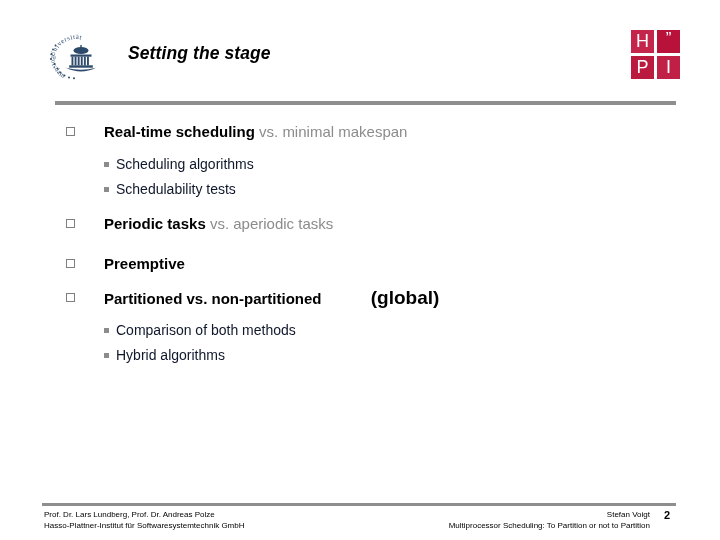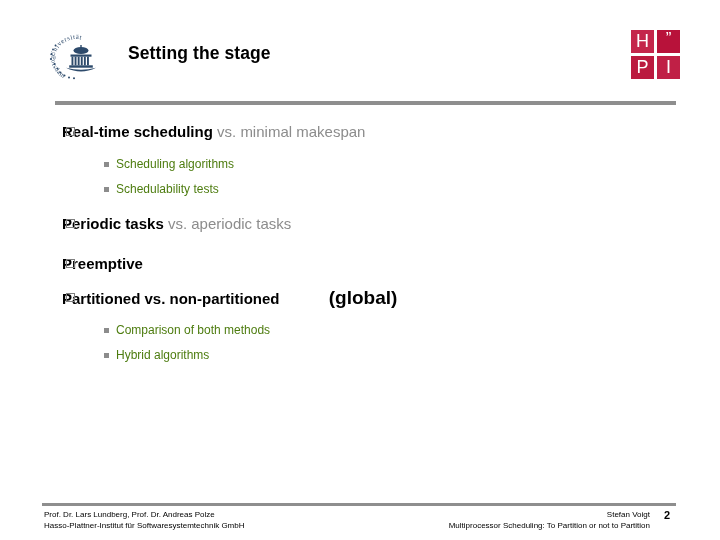--- a/index.html
+++ b/index.html
@@ -39,20 +39,21 @@
   #slide-title {
     position: absolute;
     left: 128px;
     top: 43px;
     width: 480px;
     font-size: 17.5px;
     font-weight: bold;
     color: #000000;
     letter-spacing: 0.1px;
     white-space: nowrap;
+    font-style: italic;
   }
   #hpi-logo {
     position: absolute;
     left: 631px;
     top: 30px;
     width: 50px;
     height: 50px;
   }
   .hpi-cell {
     position: absolute;
@@ -86,21 +87,21 @@
 
   
   #content {
     position: absolute;
     left: 0;
     top: 118px;
     width: 720px;
   }
   .lvl1 {
     position: relative;
-    padding-left: 62px;
+    padding-left: 104px;
     height: 28px;
     line-height: 28px;
     font-size: 15px;
     color: #000000;
     white-space: nowrap;
   }
   .lvl1 .bul {
     position: absolute;
     left: 66px;
     top: 9px;
@@ -121,22 +122,22 @@
   .lvl1 .small {
     font-size: 19px;
     margin-left: 44px;
   }
 
   .lvl2 {
     position: relative;
     padding-left: 116px;
     height: 25px;
     line-height: 25px;
-    font-size: 12px;
-    color: #4d7c0f;
+    font-size: 14px;
+    color: #0f172a;
     white-space: nowrap;
   }
   .lvl2 .bul {
     position: absolute;
     left: 104px;
     top: 10px;
     width: 5px;
     height: 5px;
     background: #8c8c8c;
   }

